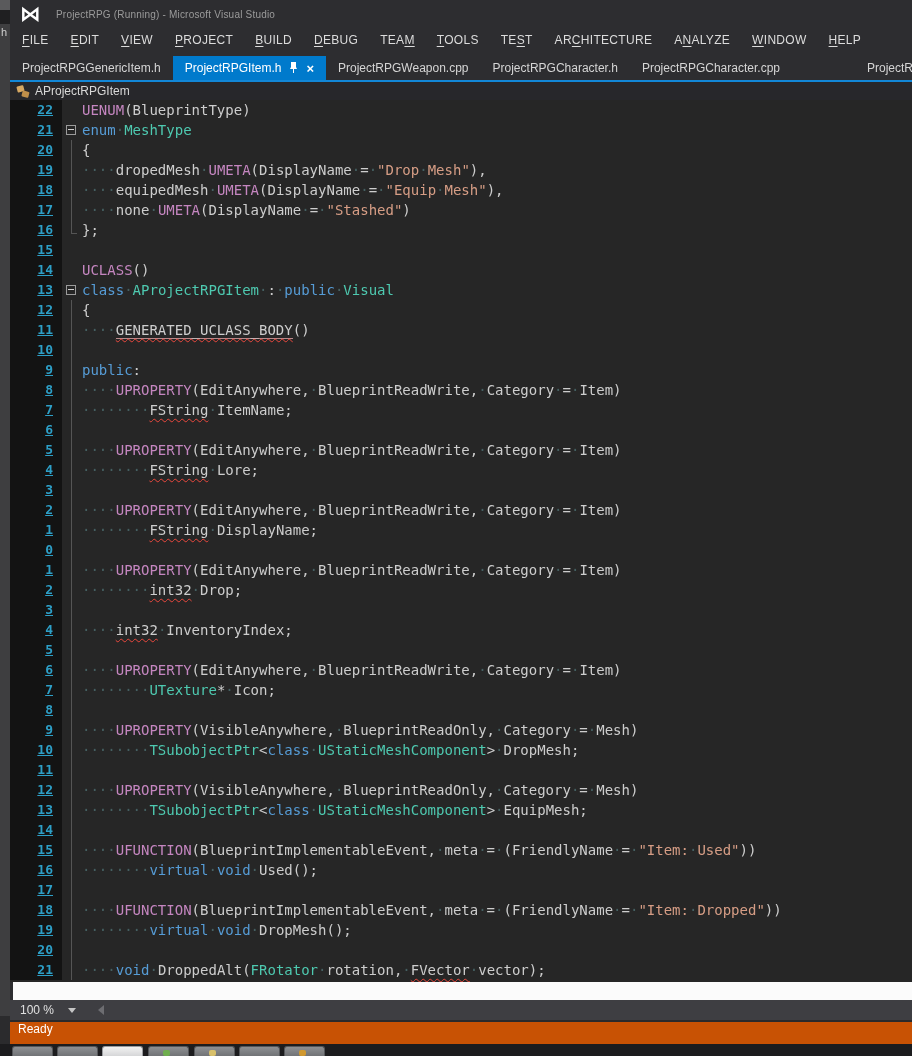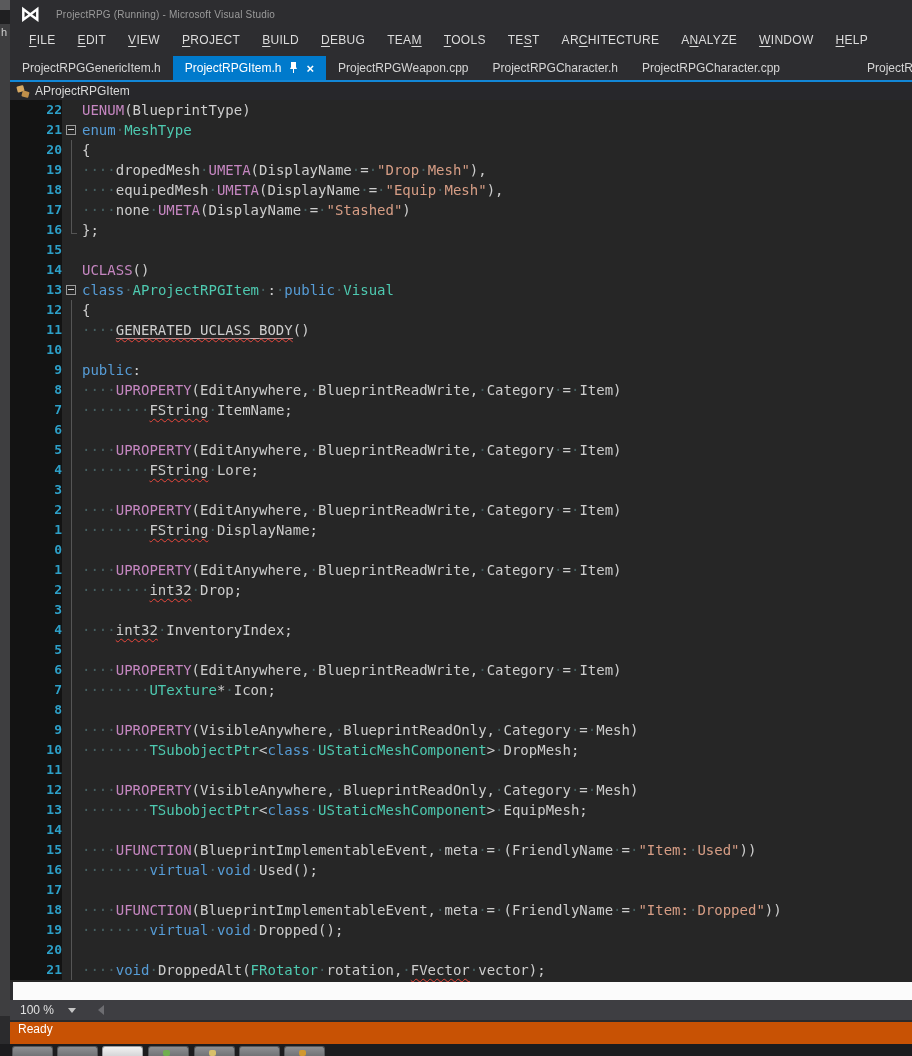--- a/index.html
+++ b/index.html
@@ -16,43 +16,43 @@
 
   
   .vswin { position:absolute; left:10px; top:0; width:902px; height:1044px; background:#2d2d30; }
 
   .titlebar { position:absolute; left:0; top:0; width:100%; height:28px; display:flex; align-items:center; }
   .vslogo { width:26px; height:20px; margin-left:10px; color:#ffffff; font-size:21px; line-height:20px;
             font-family:"DejaVu Sans", sans-serif; font-weight:bold; }
   .titletext { color:#9b9b9b; font-size:10px; margin-left:10px; letter-spacing:0.2px; }
 
   .menubar { position:absolute; left:0; top:28px; width:100%; height:24px; display:flex;
-             align-items:center; padding-left:8px; }
+             align-items:center; padding-left:1px; }
   .menu-item { color:#dcdcdc; font-size:12px; padding:3px 11px; cursor:default; letter-spacing:0.3px; }
   .menu-item u { text-decoration:underline; text-underline-offset:2px; }
 
   .tabstrip { position:absolute; left:0; top:52px; width:100%; height:30px; }
   .tabs-flex { position:absolute; left:0; top:4px; height:24px; display:flex; }
   .tab { display:inline-flex; align-items:center; height:24px; padding:0 12px; color:#d5d5d5;
          font-size:12px; white-space:nowrap; }
   .tab.active { background:#007acc; color:#ffffff; }
   .tab .pin { margin-left:8px; display:inline-block; }
   .tab .closex { margin-left:8px; color:#ffffff; font-size:13px; font-weight:bold; line-height:1; }
   .tab.clipped { position:absolute; left:845px; top:4px; overflow:hidden; width:57px; padding-right:0; }
   .tab-underline { position:absolute; left:0; bottom:0; width:100%; height:2px; background:#1287d8; }
 
   .breadcrumb { position:absolute; left:0; top:82px; width:100%; height:18px; background:#27272b;
                 display:flex; align-items:center; padding-left:6px; }
   .crumb-label { color:#d8d8d8; font-size:12px; margin-left:5px; }
 
   
   .editor { position:absolute; left:0; top:100px; width:100%; height:882px; background:#262626; }
   .row { display:flex; height:20px; }
-  .ln { width:52px; flex:none; background:#131313; color:#2d9fc7; text-align:right; padding-right:0;
-        font:bold 13px/20px "DejaVu Sans Mono", monospace; }
+  .ln { width:52px; flex:none; background:#131313; color:#2d9fc7; text-align:right; padding-right:9px;
+        font:bold 13px/20px "DejaVu Sans Mono", monospace;text-decoration:underline; }
   .outcol { width:20px; flex:none; position:relative; }
   .ob  { position:absolute; left:4px; top:5px; width:10px; height:10px; border:1px solid #9b9b9b; background:#262626; }
   .ob::after { content:""; position:absolute; left:1px; top:3px; width:6px; height:1px; background:#d0d0d0; }
   .ol  { position:absolute; left:9px; top:0; bottom:0; width:1px; background:#555555; }
   .ole { position:absolute; left:9px; top:0; height:13px; width:1px; background:#555555; }
   .olt { position:absolute; left:9px; top:13px; width:6px; height:1px; background:#555555; }
   .codetext { white-space:pre; font:14px/20px "DejaVu Sans Mono", monospace; }
   .tok-k { color:#569cd6; }
   .tok-m { color:#c586c0; }
   .tok-t { color:#4ec9b0; }
@@ -436,21 +436,21 @@
           <span class="outcol">
             <span class="ol"></span>
           </span>
           <span class="codetext"><span class="tok-w">····</span><span class="tok-m">UFUNCTION</span><span class="tok-d">(BlueprintImplementableEvent,</span><span class="tok-w">·</span><span class="tok-d">meta</span><span class="tok-w">·</span><span class="tok-d">=</span><span class="tok-w">·</span><span class="tok-d">(FriendlyName</span><span class="tok-w">·</span><span class="tok-d">=</span><span class="tok-w">·</span><span class="tok-s">"Item:</span><span class="tok-w">·</span><span class="tok-s">Dropped"</span><span class="tok-d">))</span></span>
         </div>
         <div class="row">
           <span class="ln">19</span>
           <span class="outcol">
             <span class="ol"></span>
           </span>
-          <span class="codetext"><span class="tok-w">········</span><span class="tok-k">virtual</span><span class="tok-w">·</span><span class="tok-k">void</span><span class="tok-w">·</span><span class="tok-d">Dropped();</span></span>
+          <span class="codetext"><span class="tok-w">········</span><span class="tok-k">virtual</span><span class="tok-w">·</span><span class="tok-k">void</span><span class="tok-w">·</span><span class="tok-d">DropMesh();</span></span>
         </div>
         <div class="row">
           <span class="ln">20</span>
           <span class="outcol">
             <span class="ol"></span>
           </span>
           <span class="codetext"></span>
         </div>
         <div class="row">
           <span class="ln">21</span>

